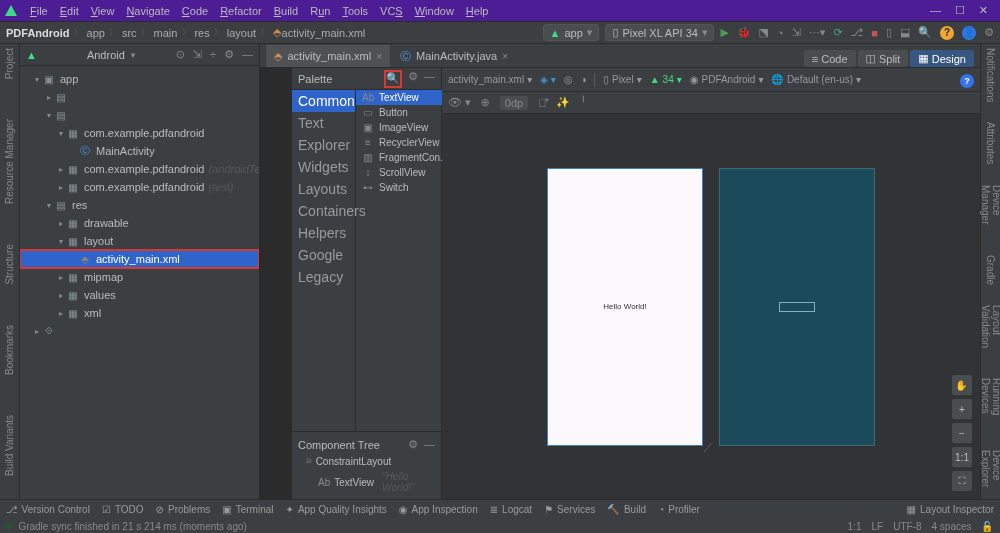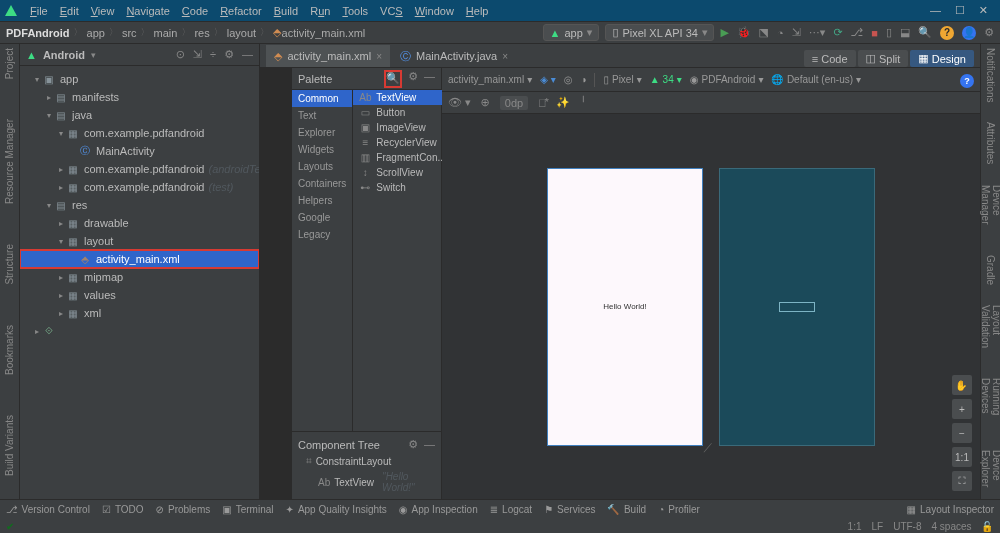--- a/index.html
+++ b/index.html
@@ -1,19 +1,19 @@
 <!DOCTYPE html>
 <html><head>
 <meta charset="utf-8">
 <style>
 * { margin: 0; padding: 0; box-sizing: border-box; font-family: "Segoe UI", Arial, sans-serif; }
 body { background: #2b2b2b; color: #bbb; font-size: 11px; width: 1000px; height: 533px; overflow: hidden; position: relative; }
 
 
-.menubar { height: 22px; background: #0c4a6e; display: flex; align-items: center; padding: 0 4px; border-bottom: 1px solid #2b2b2b; }
+.menubar { height: 22px; background: #4c1d95; display: flex; align-items: center; padding: 0 4px; border-bottom: 1px solid #2b2b2b; }
 .menubar .logo { width: 14px; height: 14px; margin-right: 6px; display:inline-block; }
 .menubar .menu-item { padding: 0 6px; color: #bbb; cursor: pointer; }
 .menubar .menu-item u { text-decoration: underline; }
 .win-controls { margin-left: auto; display: flex; gap: 14px; padding-right: 8px; color:#bbb; }
 .win-controls span { cursor: pointer; }
 
 
 .navbar { height: 22px; background: #3c3f41; display: flex; align-items: center; padding: 0 6px; border-bottom: 1px solid #2b2b2b; font-size: 11px; }
 .navbar .crumb { color: #aaa; }
 .navbar .sep { color: #666; margin: 0 4px; font-size:9px; }
@@ -33,21 +33,21 @@
 .left-strip { width: 20px; background: #3c3f41; border-right: 1px solid #2b2b2b; display:flex; flex-direction:column; align-items:center; padding-top:4px; gap:40px; }
 .strip-label { writing-mode: vertical-rl; transform: rotate(180deg); color:#888; font-size:10px; cursor:pointer; }
 
 
 .right-strip { width: 20px; background: #3c3f41; border-left: 1px solid #2b2b2b; display:flex; flex-direction:column; align-items:center; padding-top:4px; gap:20px; }
 .right-strip .strip-label { transform: rotate(0deg); }
 
 
 .project-panel { width: 240px; background: #3c3f41; border-right: 1px solid #2b2b2b; display:flex; flex-direction:column; }
 .panel-header { height: 22px; display: flex; align-items: center; padding: 0 6px; background:#3c3f41; border-bottom:1px solid #2b2b2b; gap:6px; }
-.panel-header .title { color:#bbb; font-weight:bold; }
+.panel-header .title { color:#bbb; font-weight:normal;margin-left:44px; }
 .panel-header .dd { color:#888; font-size:9px; }
 .panel-header .icons { margin-left:auto; display:flex; gap:8px; color:#888; }
 .tree { padding: 4px 0; overflow:auto; flex:1; }
 .tree-row { display:flex; align-items:center; height:18px; padding-left:4px; cursor:pointer; }
 .tree-row.selected { background:#2f65ca; color:#fff; }
 .tree-row.highlighted { outline: 2px solid #d73a33; outline-offset:-1px; }
 .tree-arrow { width:10px; color:#888; font-size:8px; text-align:center; }
 .tree-icon { width:14px; height:12px; margin-right:4px; display:inline-flex; align-items:center; justify-content:center; font-size:10px; }
 .folder-icon { color:#87939a; }
 .file-icon { color:#a0826d; }
@@ -66,21 +66,21 @@
 .layout-editor { flex:1; display:flex;margin-left:32px; }
 
 
 .palette-col { width: 150px; background:#3c3f41; border-right:1px solid #2b2b2b; display:flex; flex-direction:column; }
 .palette-split { display:flex; flex:1; min-height:0; }
 .palette-left { width:64px; border-right:1px solid #2b2b2b; }
 .palette-right { flex:1; }
 .section-header { height:22px; display:flex; align-items:center; padding:0 6px; background:#3c3f41; border-bottom:1px solid #2b2b2b; gap:6px; }
 .section-header .icons { margin-left:auto; display:flex; gap:6px; color:#888; }
 .search-btn { border: 2px solid #d73a33; padding:1px; display:inline-flex; align-items:center; justify-content:center; width:18px; height:18px; }
-.palette-cat { padding:3px 6px; color:#999; cursor:pointer; font-size:10px; }
+.palette-cat { padding:3px 6px; color:#999; cursor:pointer; font-size:14px; }
 .palette-cat.active { background:#2f65ca; color:#fff; }
 .palette-item { padding:2px 6px; display:flex; align-items:center; gap:5px; color:#bbb; cursor:pointer; font-size:10px; }
 .palette-item.active { background:#2f65ca; color:#fff; }
 .palette-item .pi-icon { width:12px; text-align:center; color:#888; }
 
 
 .comp-tree { border-top:1px solid #2b2b2b; padding:4px 6px; }
 .comp-header { display:flex; align-items:center; padding:2px 0; }
 .comp-header .icons { margin-left:auto; display:flex; gap:6px; color:#888; }
 .comp-row { padding:2px 0 2px 8px; display:flex; align-items:center; gap:4px; color:#bbb; font-size:10px; }
@@ -217,26 +217,24 @@
     </div>
     <div class="tree">
       <div class="tree-row indent-1">
           <span class="tree-arrow">▾</span>
           <span class="tree-icon folder-icon">▣</span>
           <span class="tree-label">app</span>
         </div>
       <div class="tree-row indent-2">
           <span class="tree-arrow">▸</span>
           <span class="tree-icon folder-icon">▤</span>
-          <span class="tree-label">manifests</span>
         </div>
       <div class="tree-row indent-2">
           <span class="tree-arrow">▾</span>
           <span class="tree-icon folder-icon">▤</span>
-          <span class="tree-label">java</span>
         </div>
       <div class="tree-row indent-3">
           <span class="tree-arrow">▾</span>
           <span class="tree-icon folder-icon">▦</span>
           <span class="tree-label">com.example.pdfandroid</span>
         </div>
       <div class="tree-row indent-4">
           <span class="tree-arrow"></span>
           <span class="tree-icon" style="color:#5394ec">Ⓒ</span>
           <span class="tree-label">MainActivity</span>
@@ -447,20 +445,21 @@
   <span class="bottom-tab">◉ <span>App Inspection</span></span>
   <span class="bottom-tab">≣ <span>Logcat</span></span>
   <span class="bottom-tab">⚑ <span>Services</span></span>
   <span class="bottom-tab">🔨 <span>Build</span></span>
   <span class="bottom-tab">◔ <span>Profiler</span></span>
   <span class="bottom-tab right">▦ <span>Layout Inspector</span></span>
 </div>
 
 <div class="statusbar">
   <span class="status-ok">✔</span>
+  <span>Gradle sync finished in 21 s 214 ms (moments ago)</span>
   <div class="right">
     <span>1:1</span>
     <span>LF</span>
     <span>UTF-8</span>
     <span>4 spaces</span>
     <span>🔓</span>
   </div>
 </div>
 
 </body></html>

